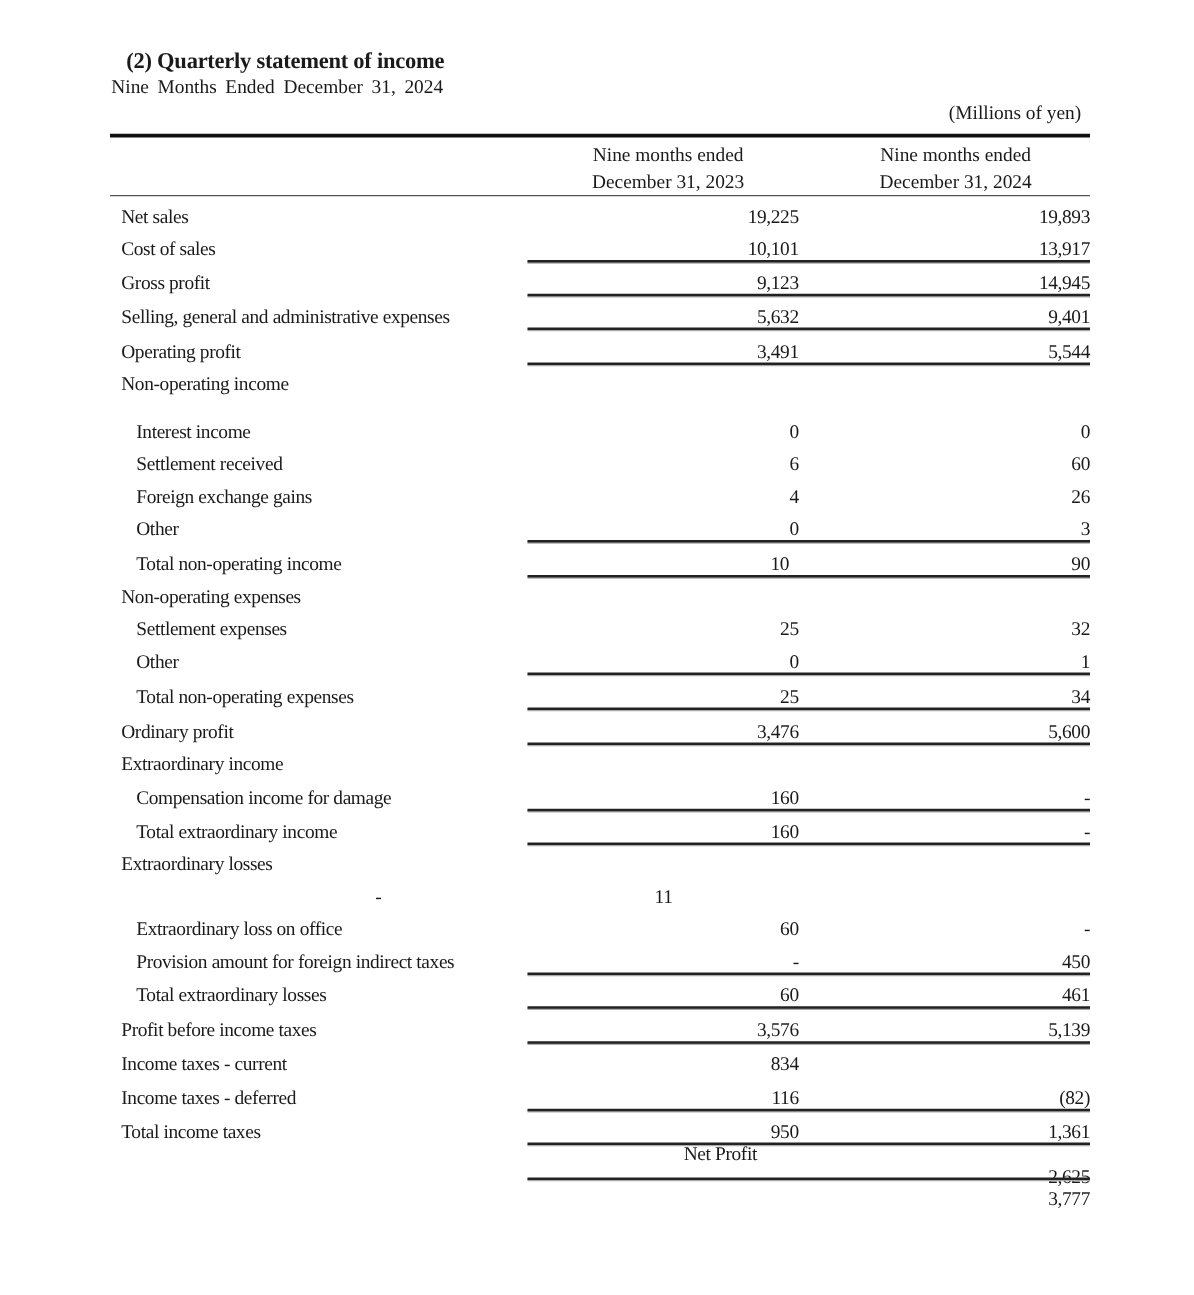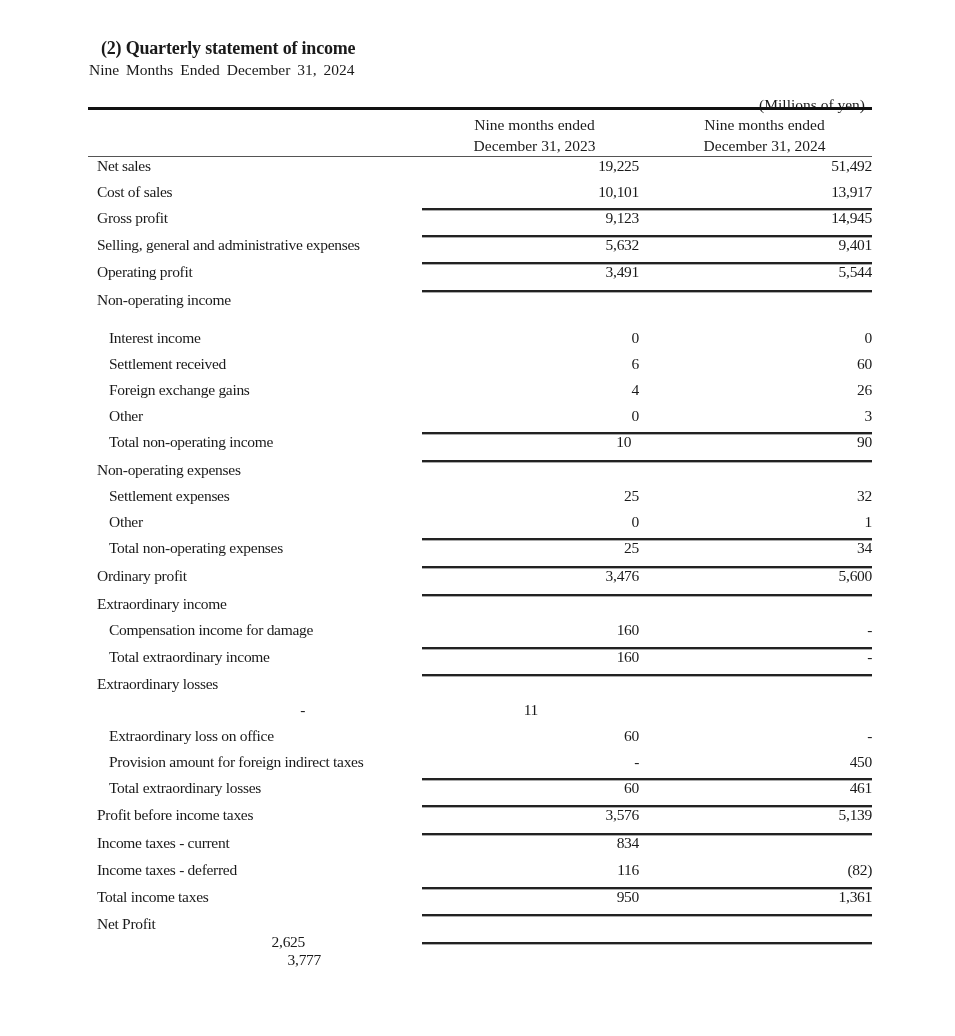--- a/index.html
+++ b/index.html
@@ -10,39 +10,39 @@
   }
   .title {
     position: absolute; left: 101px; top: 38px;
     font-size: 18px; font-weight: bold; letter-spacing: -0.2px;
   }
   .subtitle {
     position: absolute; left: 89px; top: 61px;
     font-size: 15.5px; word-spacing: 3px;
   }
   .units {
-    position: absolute; right: 90px; top: 96px;
+    position: absolute; right: 90px; top: 82px;
     font-size: 15.5px;
   }
   .table {
     position: absolute; left: 88px; top: 107px; width: 784px;
   }
   .top-rule { height: 3px; background: #111; }
   .header {
     display: flex; height: 46px; position: relative;
     border-bottom: 1.5px solid #555;
   }
   .hcell-label { width: 334px; }
   .hcell {
     width: 225px; text-align: center; font-size: 15.5px; line-height: 21px;
     padding-top: 4px;
   }
   .hcell:last-child { padding-left: 10px; width: 215px; }
   .row {
-    display: flex; position: relative; align-items: flex-start;
+    display: flex; position: relative; align-items: flex-end;
     font-size: 15.5px; letter-spacing: -0.3px;
   }
   .row .label { width: 334px; padding-left: 9px; box-sizing: border-box; white-space: nowrap; }
   .row.indent .label { padding-left: 21px; }
   .row .v1 { width: 217px; text-align: right; }
   .row .v2 { width: 233px; text-align: right; }
   .row.ruled::after {
     content: ""; position: absolute; left: 334px; right: 0; bottom: -1px;
     height: 2px; background: #222; box-shadow: 0 1px 0 #aaa;
   }
@@ -64,21 +64,21 @@
     </div>
     <div class="hcell">
       <div>Nine months ended</div>
       <div>December 31, 2024</div>
     </div>
   </div>
   <div id="rows">
       <div class="row" style="height: 26px;">
         <div class="label">Net sales</div>
         <div class="v1">19,225</div>
-        <div class="v2">51,492</div>
+        <div class="v2">19,893</div>
       </div>
       <div class="row ruled" style="height: 26px;">
         <div class="label">Cost of sales</div>
         <div class="v1">10,101</div>
         <div class="v2">13,917</div>
       </div>
       <div class="row ruled" style="height: 27px;">
         <div class="label">Gross profit</div>
         <div class="v1">9,123</div>
         <div class="v2">14,945</div>

